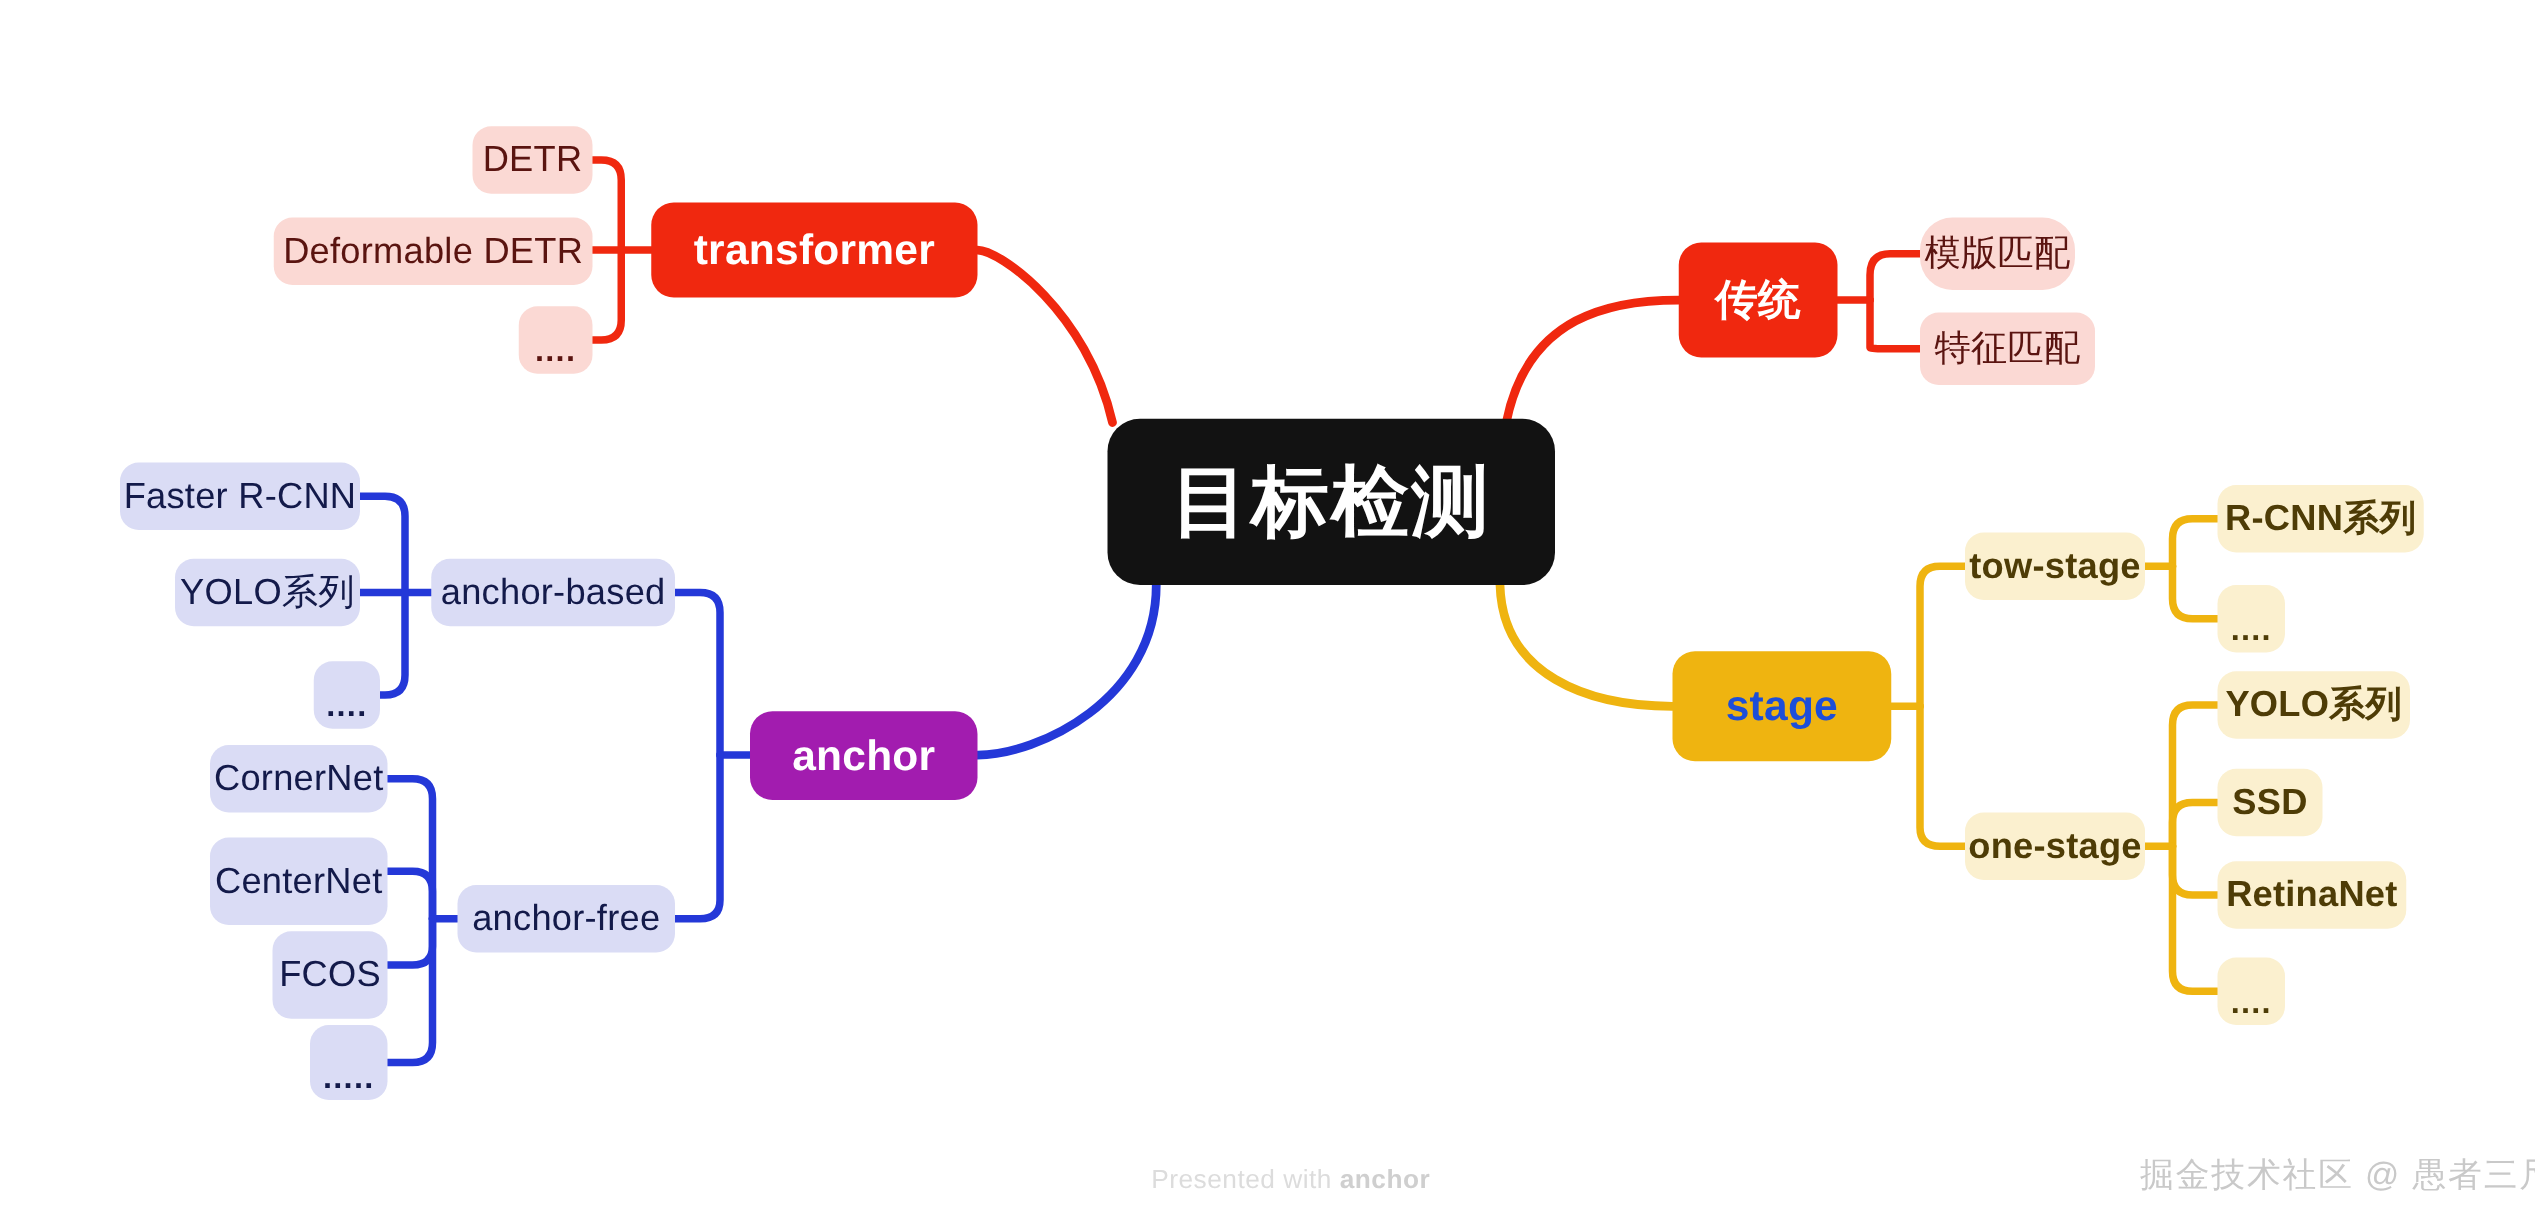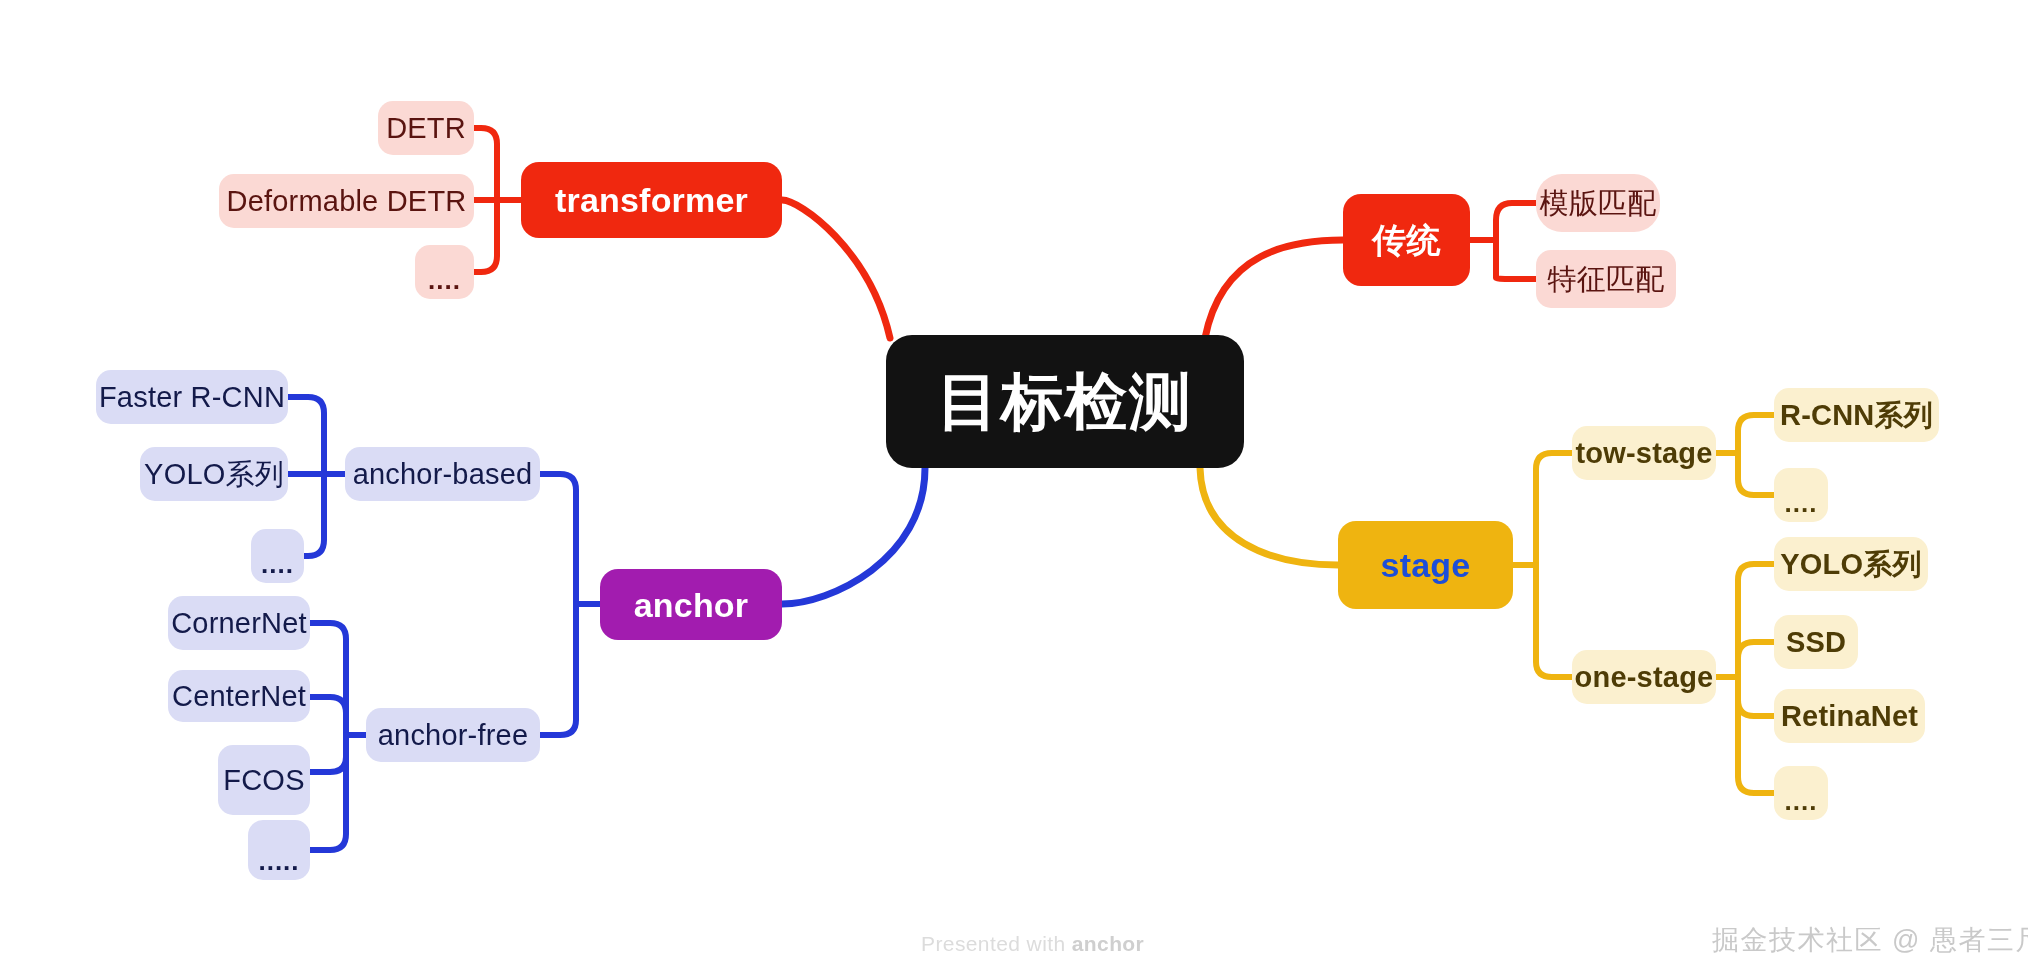--- a/index.html
+++ b/index.html
@@ -204,21 +204,21 @@
   </div>
 
   <div class="node l3 tint-blue dots" style="left:251px; top:529px; width:53px; height:54px;">
     <span>....</span>
   </div>
 
   <div class="node l3 tint-blue" style="left:168px; top:596px; width:142px; height:54px;">
     <span>CornerNet</span>
   </div>
 
-  <div class="node l3 tint-blue" style="left:168px; top:670px; width:142px; height:52px;">
+  <div class="node l3 tint-blue" style="left:168px; top:670px; width:142px; height:70px;">
     <span>CenterNet</span>
   </div>
 
   <div class="node l3 tint-blue" style="left:218px; top:745px; width:92px; height:70px;">
     <span>FCOS</span>
   </div>
 
   <div class="node l3 tint-blue dots" style="left:248px; top:820px; width:62px; height:60px;">
     <span>.....</span>
   </div>

